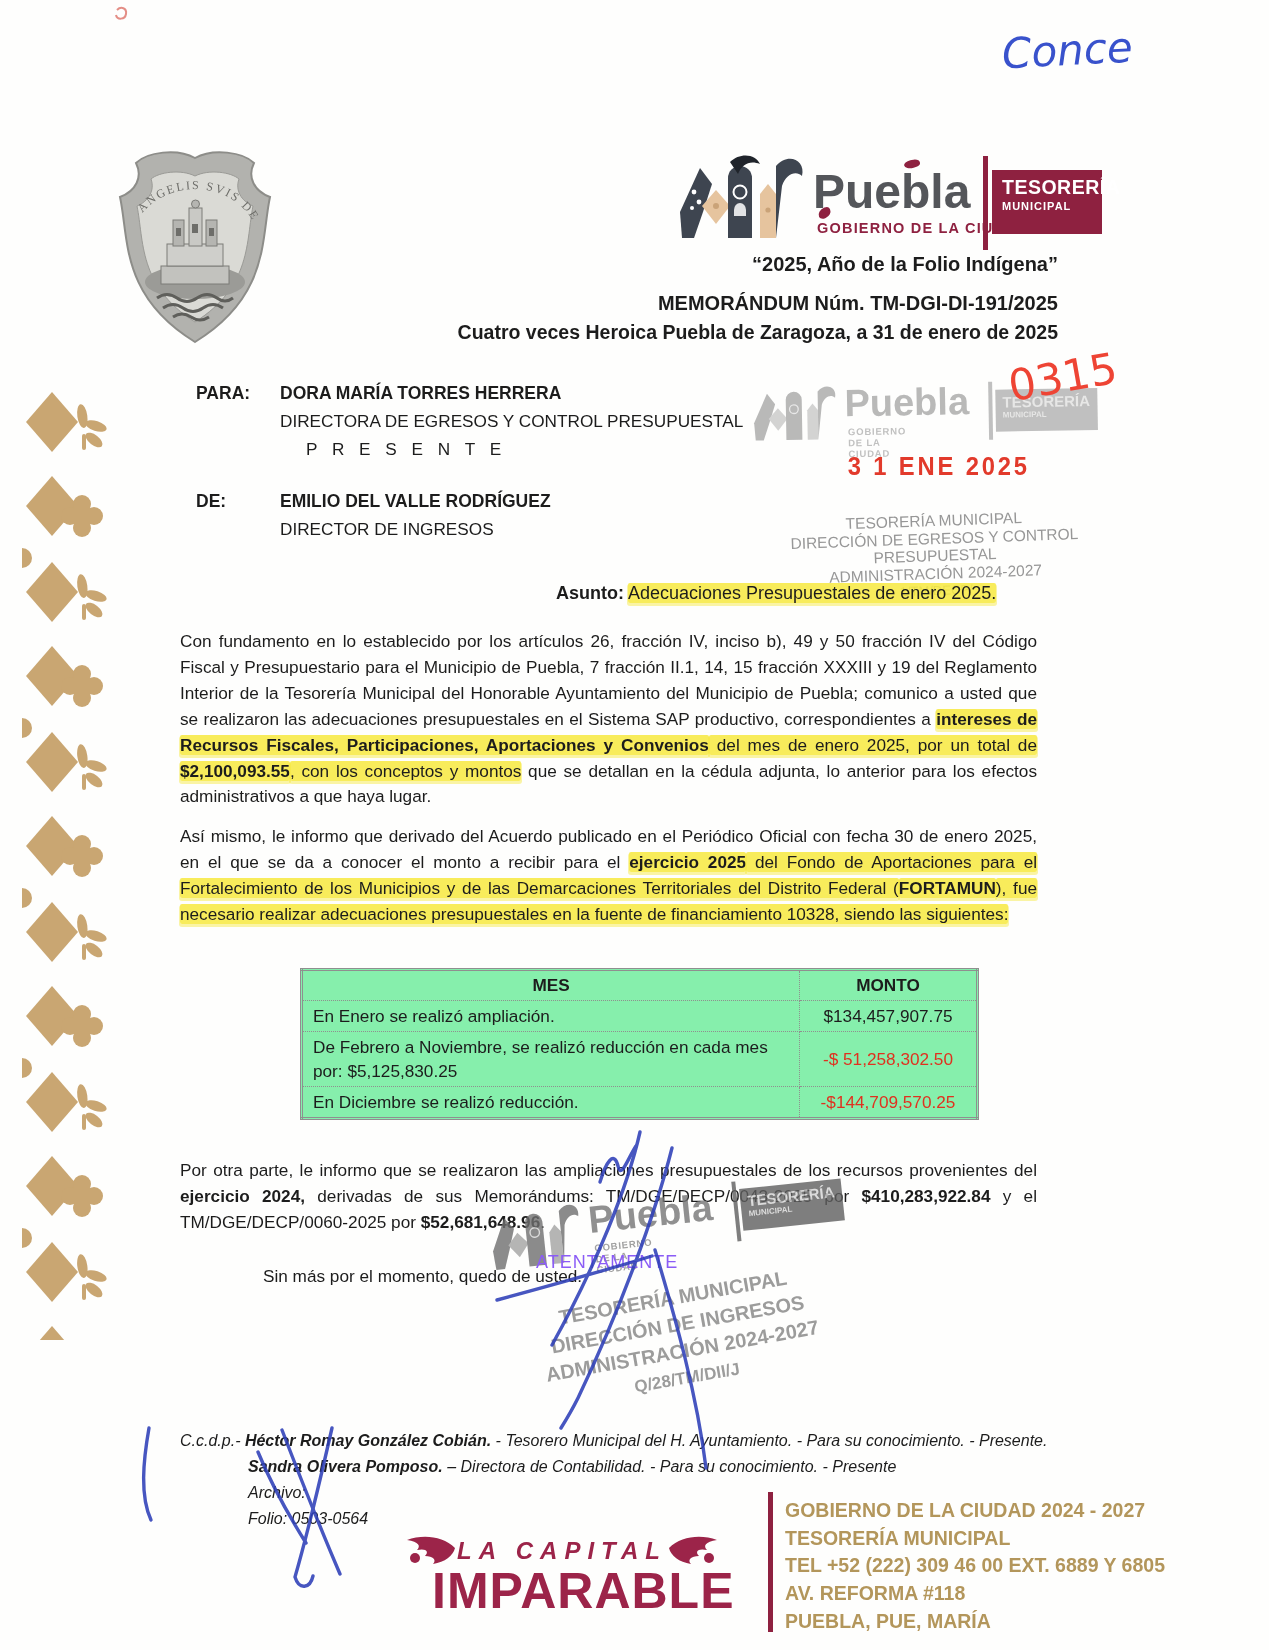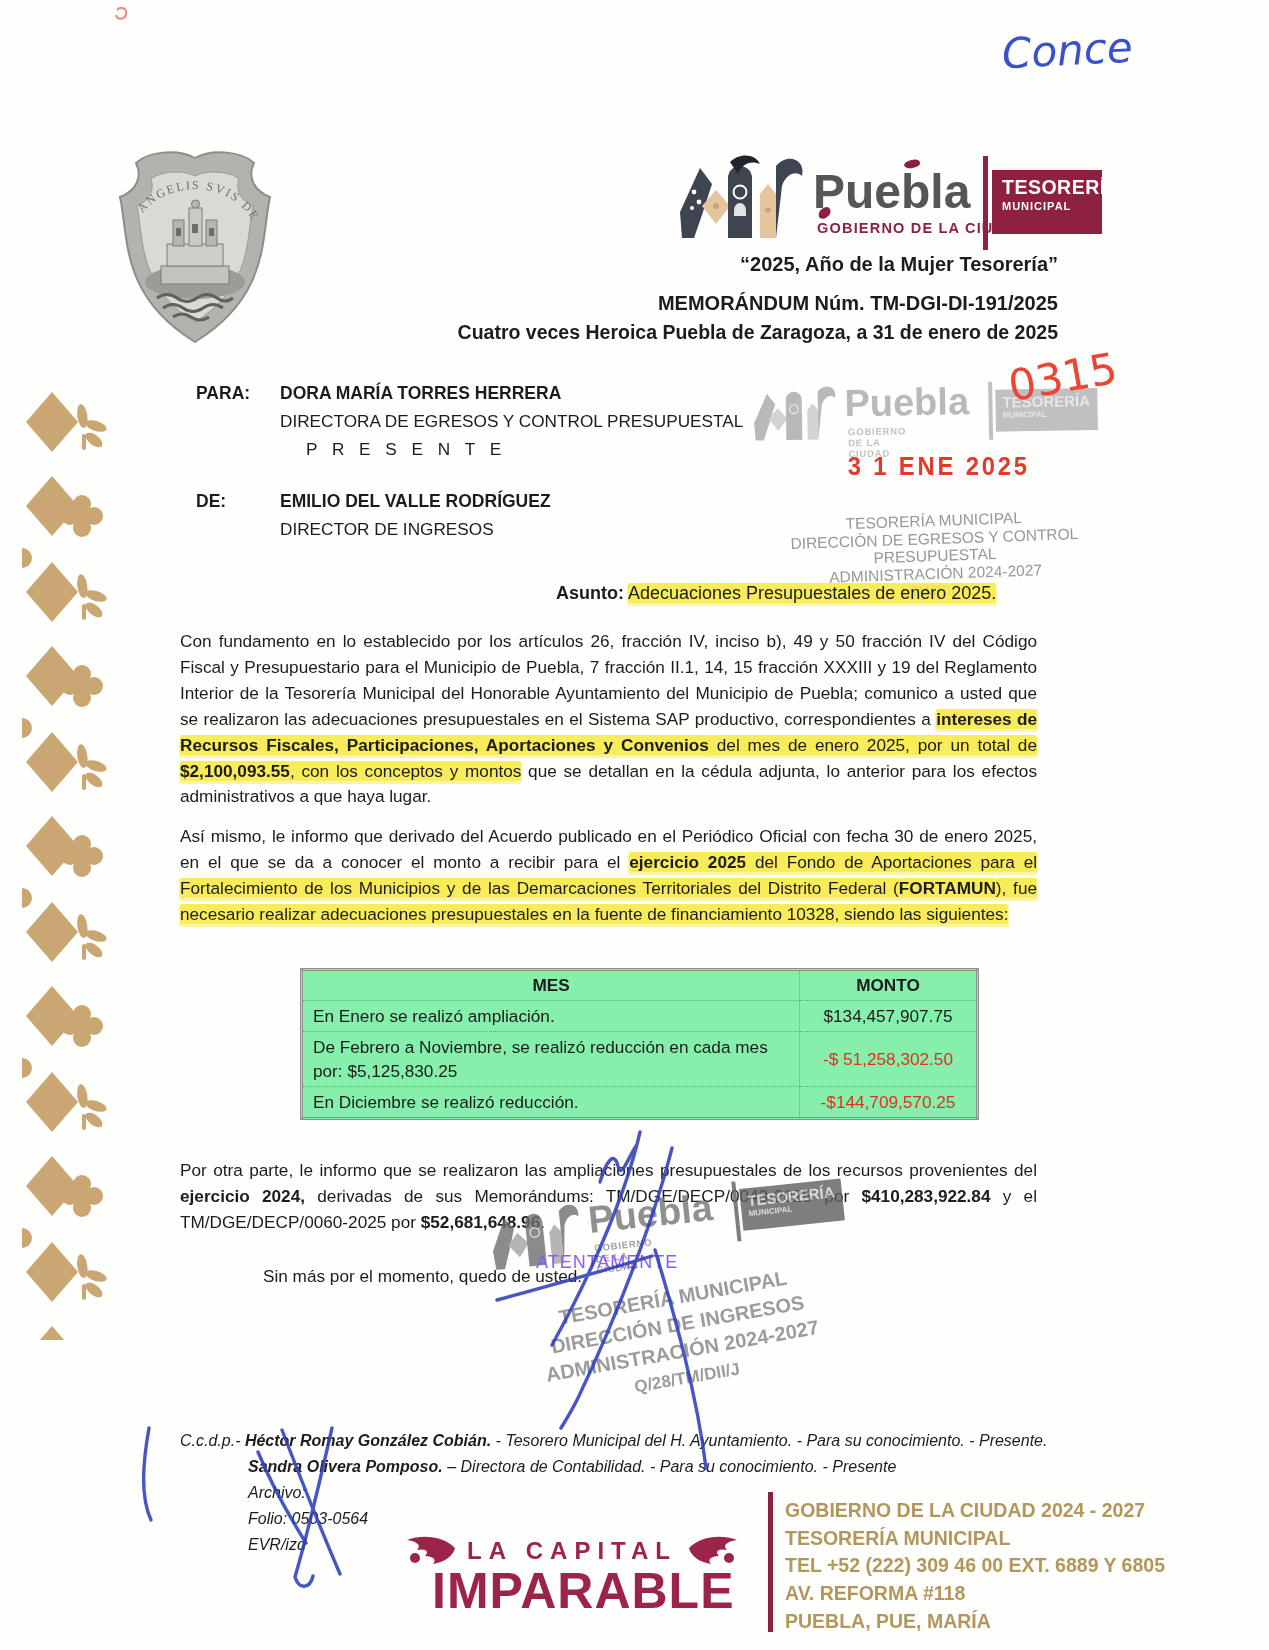--- a/index.html
+++ b/index.html
@@ -47,21 +47,21 @@
   .subject-line{font-size:18px;}
   
   .memo-table{border-collapse:collapse;width:679px;font-size:17.2px;border:3px double #8f8f8f;background:#86efac;}
   .memo-table th{border:1px dotted #8f8f8f;font-weight:bold;padding:4px 6px;text-align:center;}
   .memo-table td{border:1px dotted #8f8f8f;padding:3px 10px;vertical-align:middle;line-height:24px;}
   .memo-table td.monto{text-align:center;width:168px;padding:3px 4px;}
   .memo-table .red{color:#e0311f;}
   
   .cc{font-size:16px;line-height:26px;font-style:italic;}
   .footer-gold{color:#b3965b;font-size:19.5px;font-weight:bold;line-height:27.7px;}
-  .capital-row{display:flex;align-items:center;gap:10px;}
+  .capital-row{display:flex;align-items:center;font-style:italic;}
   .capital-text{font-size:24px;font-weight:bold;letter-spacing:7px;color:#9c2449;}
   .imparable{font-size:50px;font-weight:bold;letter-spacing:1px;color:#9c2449;}
   .farewell{font-size:17.2px;}
   svg text{font-family:"Liberation Serif",serif;}
 </style>
 </head>
 <body>
 
 <div class="page">
 
@@ -139,21 +139,21 @@
   <div class="abs" style="left:818px;top:208px;width:13px;height:10px;background:#8e2140;border-radius:65% 35% 60% 40%;transform:rotate(-24deg);"></div>
   <div class="abs" style="left:904px;top:160px;width:16px;height:8px;background:#8e2140;border-radius:50% 50% 40% 60%;transform:rotate(-14deg);"></div>
   <div class="abs tagline" style="left:817px;top:220px;">GOBIERNO DE LA CIUDAD</div>
   <div class="abs vbar" style="left:983px;top:156px;height:94px;"></div>
   <div class="abs badge" style="left:992px;top:170px;">
     <div class="t1">TESORERÍA</div>
     <div class="t2">MUNICIPAL</div>
   </div>
 
   <div class="abs hdr-right" style="left:178px;top:253px;">
-    <div class="quoteline">“2025, Año de la Mujer Tesorería”</div>
+    <div class="quoteline">“2025, Año de la Folio Indígena”</div>
   </div>
   <div class="abs hdr-right" style="left:178px;top:292px;">
     <div class="memoline">MEMORÁNDUM Núm. TM-DGI-DI-191/2025</div>
     <div class="dateline">Cuatro veces Heroica Puebla de Zaragoza, a 31 de enero de 2025</div>
   </div>
 
   <div class="abs addr-label" style="left:196px;top:383px;">PARA:</div>
   <div class="abs addr-name" style="left:280px;top:383px;">DORA MARÍA TORRES HERRERA</div>
   <div class="abs addr-role" style="left:280px;top:411px;">DIRECTORA DE EGRESOS Y CONTROL PRESUPUESTAL</div>
   <div class="abs presente" style="left:280px;top:439px;margin-left:26px;">P R E S E N T E</div>
@@ -252,21 +252,20 @@
       <div>DIRECCIÓN DE INGRESOS</div>
       <div>ADMINISTRACIÓN 2024-2027</div>
       <div class="l4">Q/28/TM/DII/J</div>
     </div>
 
   <div class="abs cc" style="left:180px;top:1428px;">
     <div><span>C.c.d.p.- </span><span class="b">Héctor Romay González Cobián.</span><span> - Tesorero Municipal del H. Ayuntamiento. - Para su conocimiento. - Presente.</span></div>
     <div style="padding-left:68px;"><span class="b">Sandra Olivera Pomposo.</span><span> – Directora de Contabilidad. - Para su conocimiento. - Presente</span></div>
     <div style="padding-left:68px;">Archivo:</div>
     <div style="padding-left:68px;">Folio: 0503-0564</div>
-    <div style="padding-left:68px;">EVR/izd</div>
   </div>
 
   <div class="abs" style="left:768px;top:1492px;width:4.5px;height:140px;background:#8e2140;"></div>
   <div class="abs footer-gold" style="left:785px;top:1497px;">
       <div>GOBIERNO DE LA CIUDAD 2024 - 2027</div>
       <div>TESORERÍA MUNICIPAL</div>
       <div>TEL +52 (222) 309 46 00 EXT. 6889 Y 6805</div>
       <div>AV. REFORMA #118</div>
       <div>PUEBLA, PUE, MARÍA</div>
     </div>

